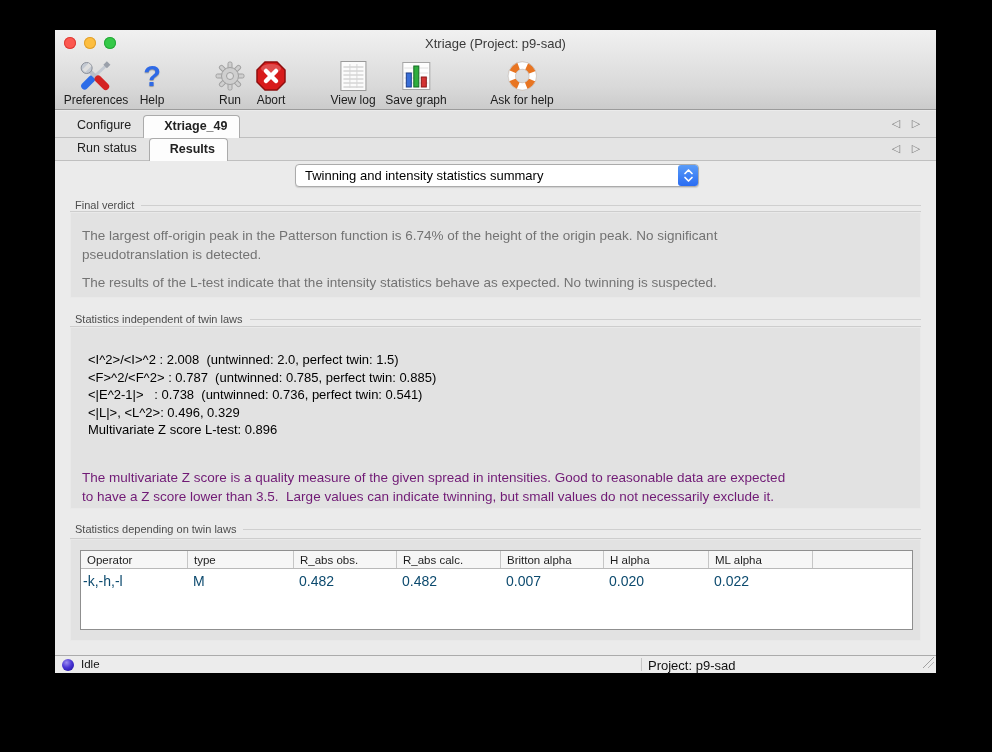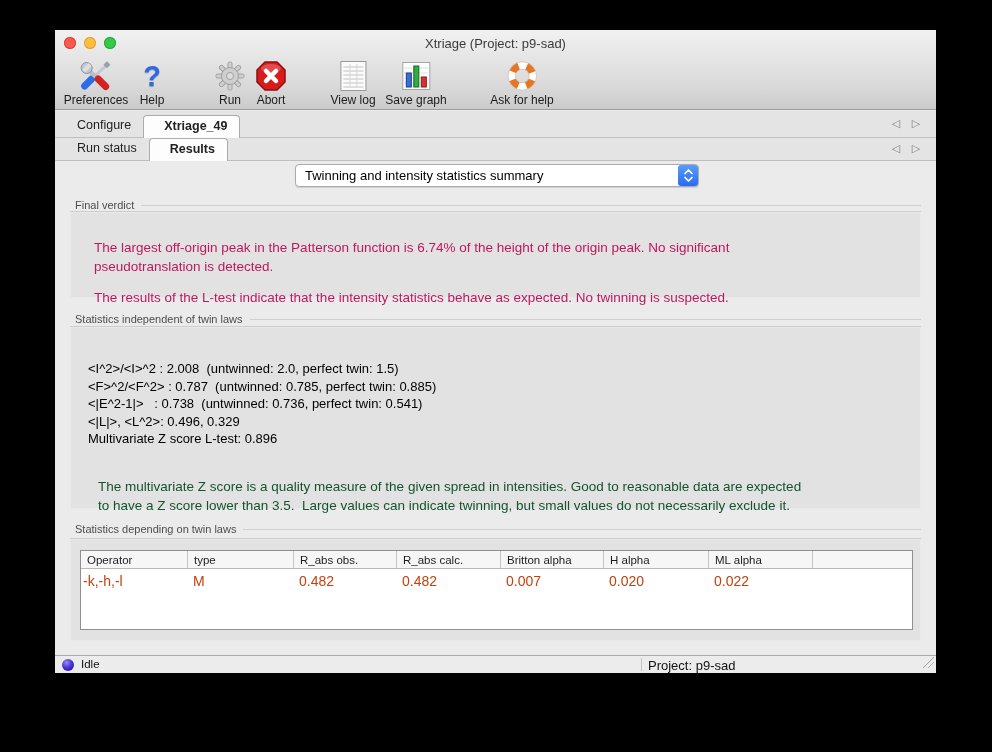--- a/index.html
+++ b/index.html
@@ -32,31 +32,31 @@
 
   
   .content{position:absolute;left:0;top:131px;width:100%;height:493px;background:#ebebeb;}
   .dropdown{position:absolute;left:240px;top:3px;width:404px;height:23px;background:#fff;border:1px solid #ababab;border-radius:4px;box-sizing:border-box;box-shadow:0 1px 1px rgba(0,0,0,.12);}
   .dd-value{position:absolute;left:9px;top:0;line-height:21px;font-size:13px;color:#000;white-space:nowrap;}
   .dd-stepper{position:absolute;right:0px;top:0px;bottom:0px;width:20px;background:linear-gradient(#5a9cf8,#2a6cf2);border-radius:3px 3px 3px 3px;display:flex;align-items:center;justify-content:center;}
   .sec-head{position:absolute;left:20px;right:15px;height:13px;display:flex;align-items:center;gap:7px;}
   .sec-label{font-size:11px;color:#4d4d4d;white-space:nowrap;}
   .sec-line{flex:1;height:1px;background:#cfcfcf;margin-top:2px;}
   .panel{position:absolute;left:15px;width:851px;background:#e2e2e2;border-top:1px solid #cdcdcd;box-shadow:inset 0 0 0 1px rgba(255,255,255,.25);box-sizing:border-box;}
-  .para{margin:12px;padding:0 0 0 12px;font-size:13.5px;line-height:19px;color:#be185d;white-space:pre-wrap;}
+  .para{margin:0;padding:0 0 0 12px;font-size:13.5px;line-height:19px;color:#737373;white-space:pre-wrap;}
   .stat-line{padding-left:18px;font-size:13px;line-height:17.5px;color:#000;white-space:pre;}
-  .note{margin:16px;padding-left:12px;font-size:13.5px;line-height:19px;color:#14532d;white-space:pre-wrap;}
+  .note{margin:0;padding-left:12px;font-size:13.5px;line-height:19px;color:#701a75;white-space:pre-wrap;}
 
   
   .xtable{position:absolute;left:10px;top:11px;width:833px;height:80px;background:#fff;border:1px solid #8f8f8f;box-sizing:border-box;}
   .xt-head{display:flex;height:18px;background:#f6f6f6;border-bottom:1px solid #b9b9b9;box-sizing:border-box;}
   .xt-h{font-size:11.5px;color:#1d1d1d;line-height:18px;padding-left:6px;border-right:1px solid #c6c6c6;box-sizing:border-box;white-space:nowrap;overflow:hidden;}
   .xt-h.last{flex:1;border-right:none;}
   .xt-row{display:flex;height:26px;}
-  .xt-c{font-size:14px;color:#c2410c;line-height:24px;padding-left:5px;box-sizing:border-box;white-space:nowrap;}
+  .xt-c{font-size:14px;color:#0c4a6e;line-height:24px;padding-left:5px;box-sizing:border-box;white-space:nowrap;}
   .w0{width:107px;}.w1{width:106px;}.w2{width:103px;}.w3{width:104px;}.w4{width:103px;}.w5{width:105px;}.w6{width:104px;}
   .xt-c.w0{padding-left:2px;}
 
   
   .statusbar{position:absolute;left:0;bottom:0;width:100%;height:18px;background:#ececec;border-top:1px solid #ababab;box-sizing:border-box;}
   .sphere{position:absolute;left:7px;top:3px;width:12px;height:12px;border-radius:50%;background:radial-gradient(circle at 38% 30%,#9a8bef 0%,#4a36d6 45%,#180a96 100%);}
   .sb-status{position:absolute;left:26px;top:2px;font-size:11.5px;color:#111;}
   .sb-div{position:absolute;left:586px;top:2px;bottom:2px;width:1px;background:#c6c6c6;}
   .sb-project{position:absolute;left:593px;top:2px;font-size:13px;color:#111;}
   .grip{position:absolute;right:1px;bottom:0px;}
@@ -220,21 +220,21 @@
     <div class="panel" style="top:50px;height:87px;padding-top:14px;">
       <p class="para">The largest off-origin peak in the Patterson function is 6.74% of the height of the origin peak. No significant
 pseudotranslation is detected.</p>
       <p class="para" style="margin-top:9px">The results of the L-test indicate that the intensity statistics behave as expected. No twinning is suspected.</p>
     </div>
 
     <div class="sec-head" style="top:151px">
       <span class="sec-label">Statistics independent of twin laws</span>
       <span class="sec-line"></span>
     </div>
-    <div class="panel" style="top:165px;height:183px;padding-top:33px;">
+    <div class="panel" style="top:165px;height:183px;padding-top:24px;">
       <div class="stat-line">&lt;I^2&gt;/&lt;I&gt;^2 : 2.008  (untwinned: 2.0, perfect twin: 1.5)</div>
       <div class="stat-line">&lt;F&gt;^2/&lt;F^2&gt; : 0.787  (untwinned: 0.785, perfect twin: 0.885)</div>
       <div class="stat-line">&lt;|E^2-1|&gt;   : 0.738  (untwinned: 0.736, perfect twin: 0.541)</div>
       <div class="stat-line">&lt;|L|&gt;, &lt;L^2&gt;: 0.496, 0.329</div>
       <div class="stat-line">Multivariate Z score L-test: 0.896</div>
       <p class="note" style="margin-top:29px">The multivariate Z score is a quality measure of the given spread in intensities. Good to reasonable data are expected
 to have a Z score lower than 3.5.  Large values can indicate twinning, but small values do not necessarily exclude it.</p>
     </div>
 
     <div class="sec-head" style="top:361px">

